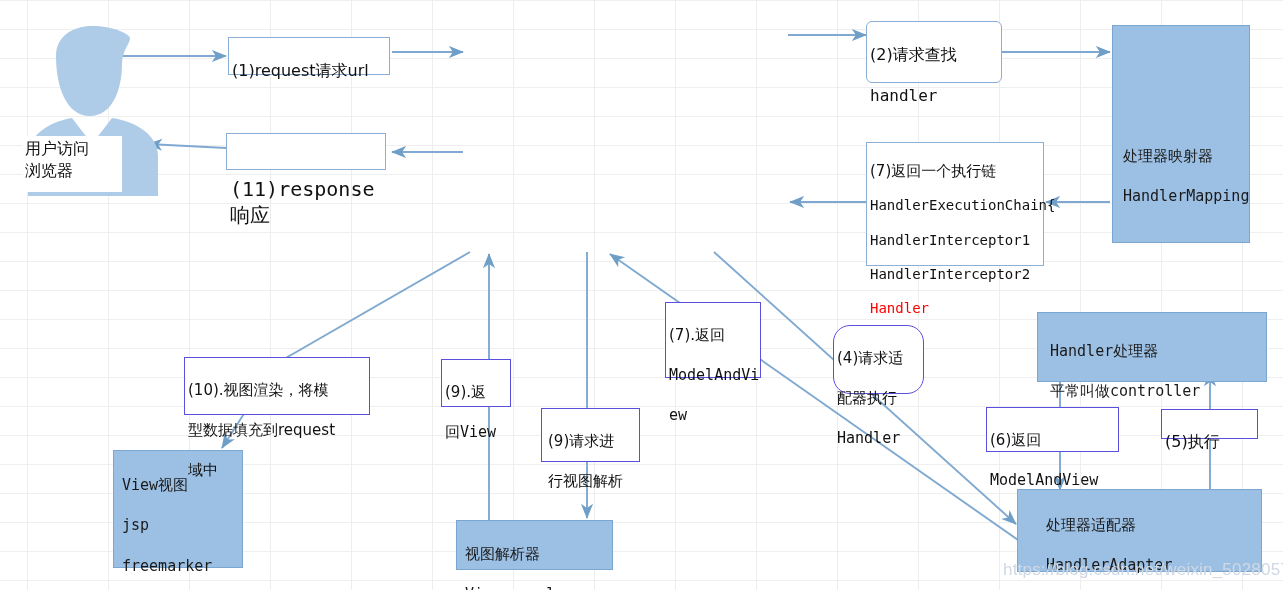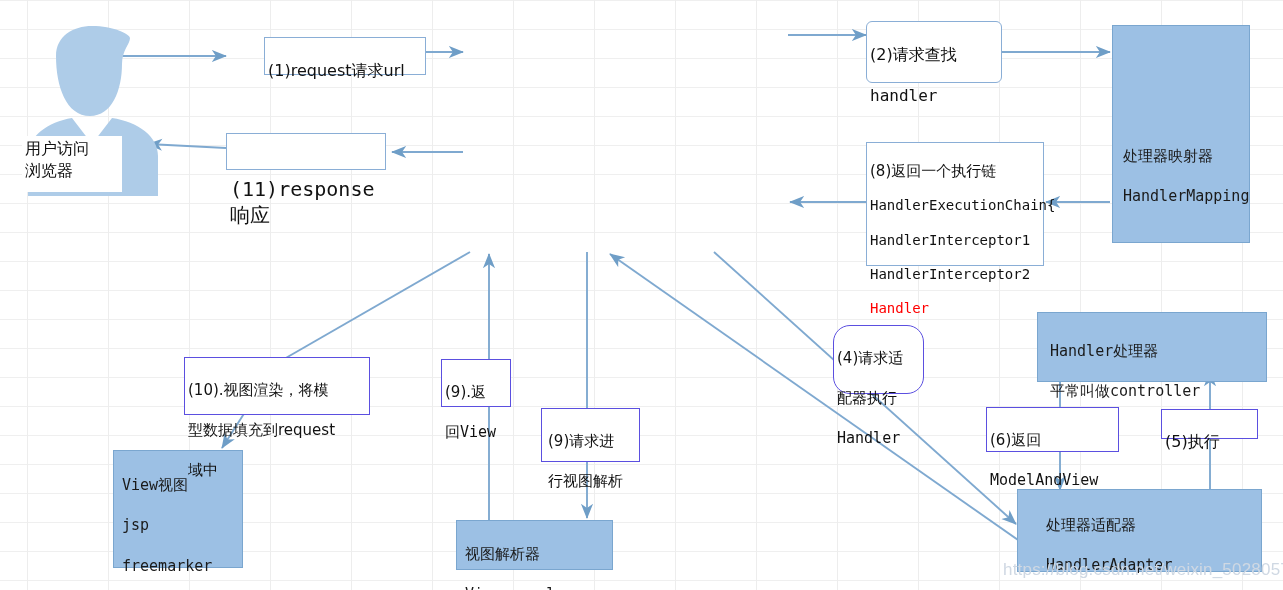--- a/index.html
+++ b/index.html
@@ -168,35 +168,35 @@
   </div>
 
   <div class="node" style="left:113px; top:450px; width:130px; height:118px; padding:4px 16px 0 8px; font-size:15px;">
     <span class="mono">View视图</span><br>
     <span class="mono">jsp</span><br>
     <span class="mono">freemarker</span><br>
     <br>
     
   </div>
 
-  <div class="label blue" style="left:228px; top:37px; width:162px; height:38px; font-size:16px;margin-left:36px;">
+  <div class="label blue" style="left:228px; top:37px; width:162px; height:38px; font-size:16px;">
     <span class="cn">(1)request请求url</span>
   </div>
 
   <div class="label blue" style="left:226px; top:133px; width:160px; height:37px; font-size:20px; padding-top:16px;">
     <span class="mono">(11)response响应</span>
   </div>
 
   <div class="label blue" style="left:866px; top:21px; width:136px; height:62px; font-size:16px;border-radius:6px;">
     <span class="cn">(2)请求查找</span><br>
     <span class="mono">handler</span>
   </div>
 
   <div class="label blue" style="left:866px; top:142px; width:178px; height:124px; font-size:14px; line-height:1.22;">
-    <span class="cn" style="font-size:15px;">(8)返回一个执行链</span><br>
+    <span class="cn" style="font-size:15px;">(7)返回一个执行链</span><br>
     <span class="mono">HandlerExecutionChain{</span><br>
     <span class="mono"> HandlerInterceptor1</span><br>
     <span class="mono"> HandlerInterceptor2</span><br>
     <span class="red"> Handler</span><br>
     <span class="mono">}</span>
   </div>
 
   <div class="label purple" style="left:833px; top:325px; width:91px; height:69px; font-size:15px;border-radius:17px;">
     <span class="cn">(4)请求适</span><br>
     <span class="cn">配器执行</span><br>
@@ -205,20 +205,25 @@
 
   <div class="label purple" style="left:1161px; top:409px; width:97px; height:30px; font-size:16px; padding-top:1px;">
     <span class="cn">(5)执行</span>
   </div>
 
   <div class="label purple" style="left:986px; top:407px; width:133px; height:45px; font-size:15px;">
     <span class="cn">(6)返回</span><br>
     <span class="mono">ModelAndView</span>
   </div>
 
+  <div class="label purple" style="left:665px; top:302px; width:96px; height:76px; font-size:15px;">
+    <span class="cn">(7).返回</span><br>
+    <span class="mono">ModelAndVi</span><br>
+    <span class="mono">ew</span>
+  </div>
 
   <div class="label purple" style="left:541px; top:408px; width:99px; height:54px; font-size:15px; padding-left:6px;">
     <span class="cn">(9)请求进</span><br>
     <span class="cn">行视图解析</span>
   </div>
 
   <div class="label purple" style="left:441px; top:359px; width:70px; height:48px; font-size:15px;">
     <span class="cn">(9).返</span><br>
     <span class="mono">回View</span>
   </div>

